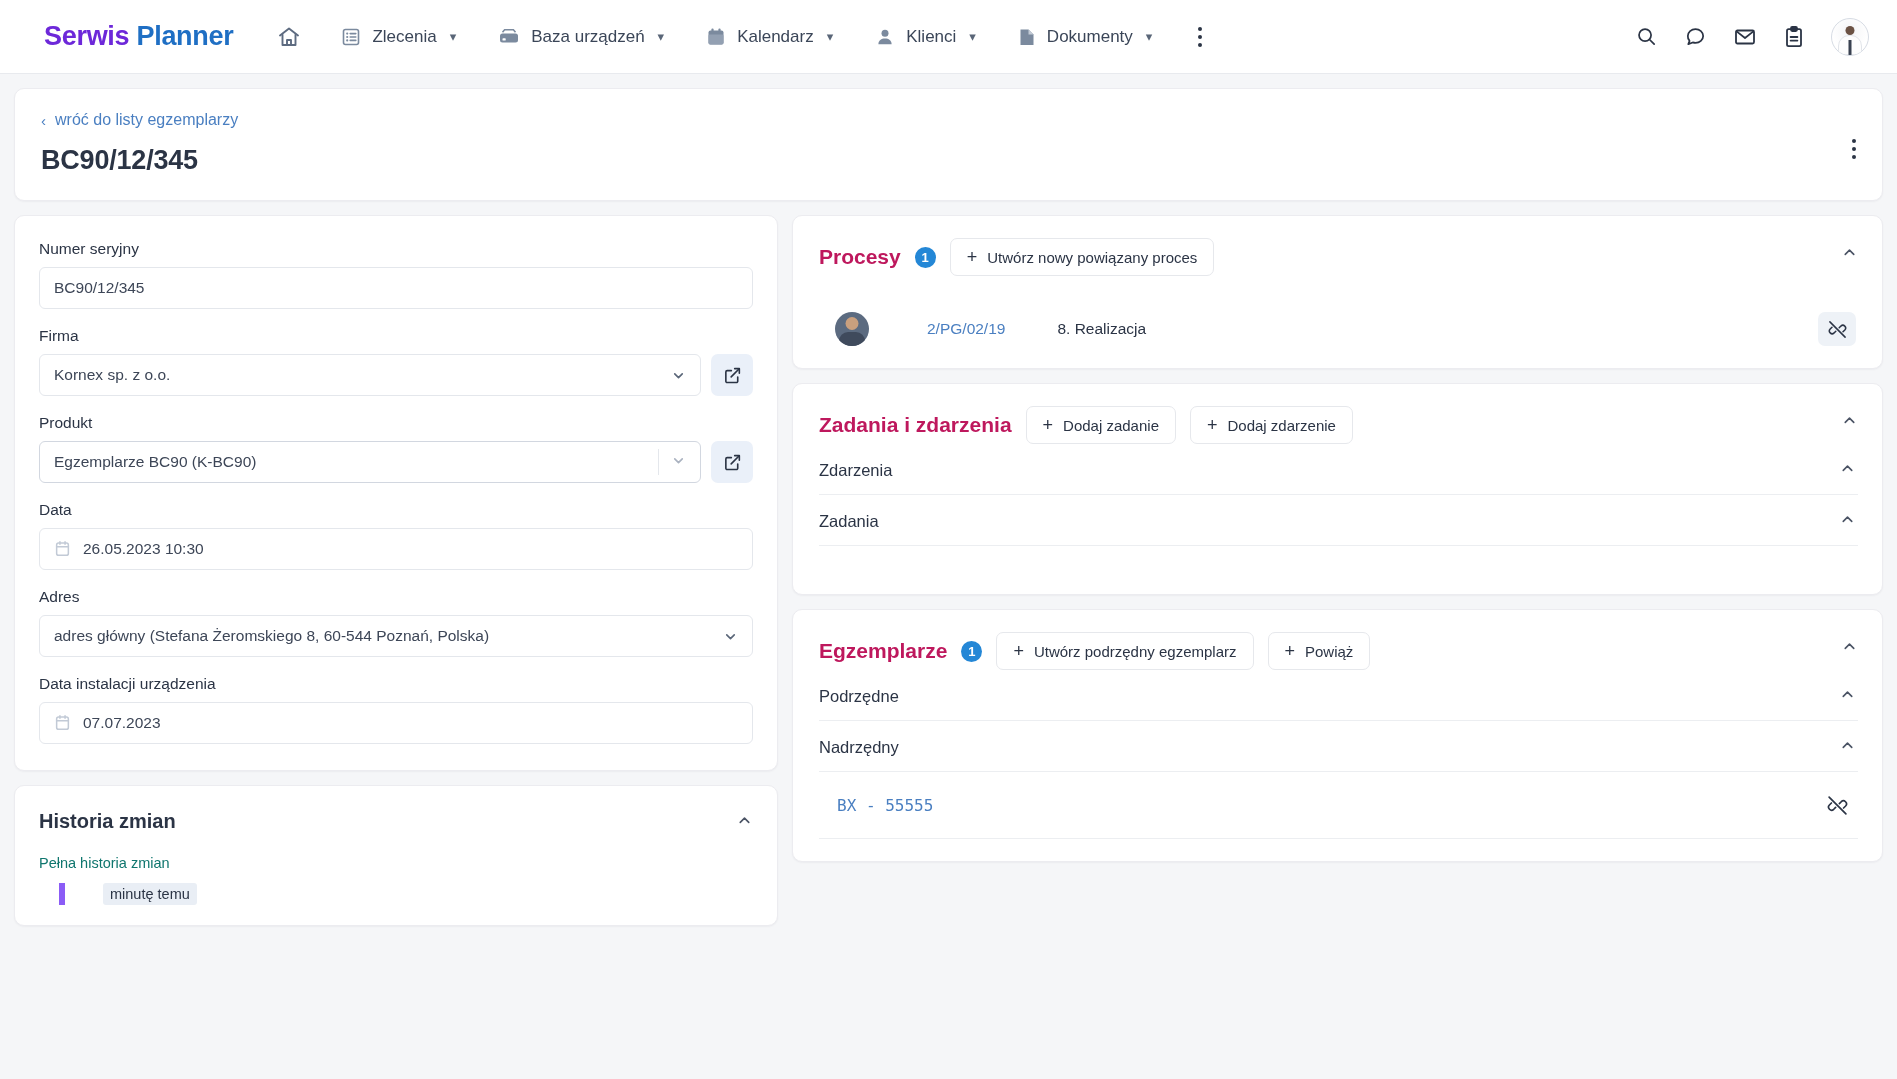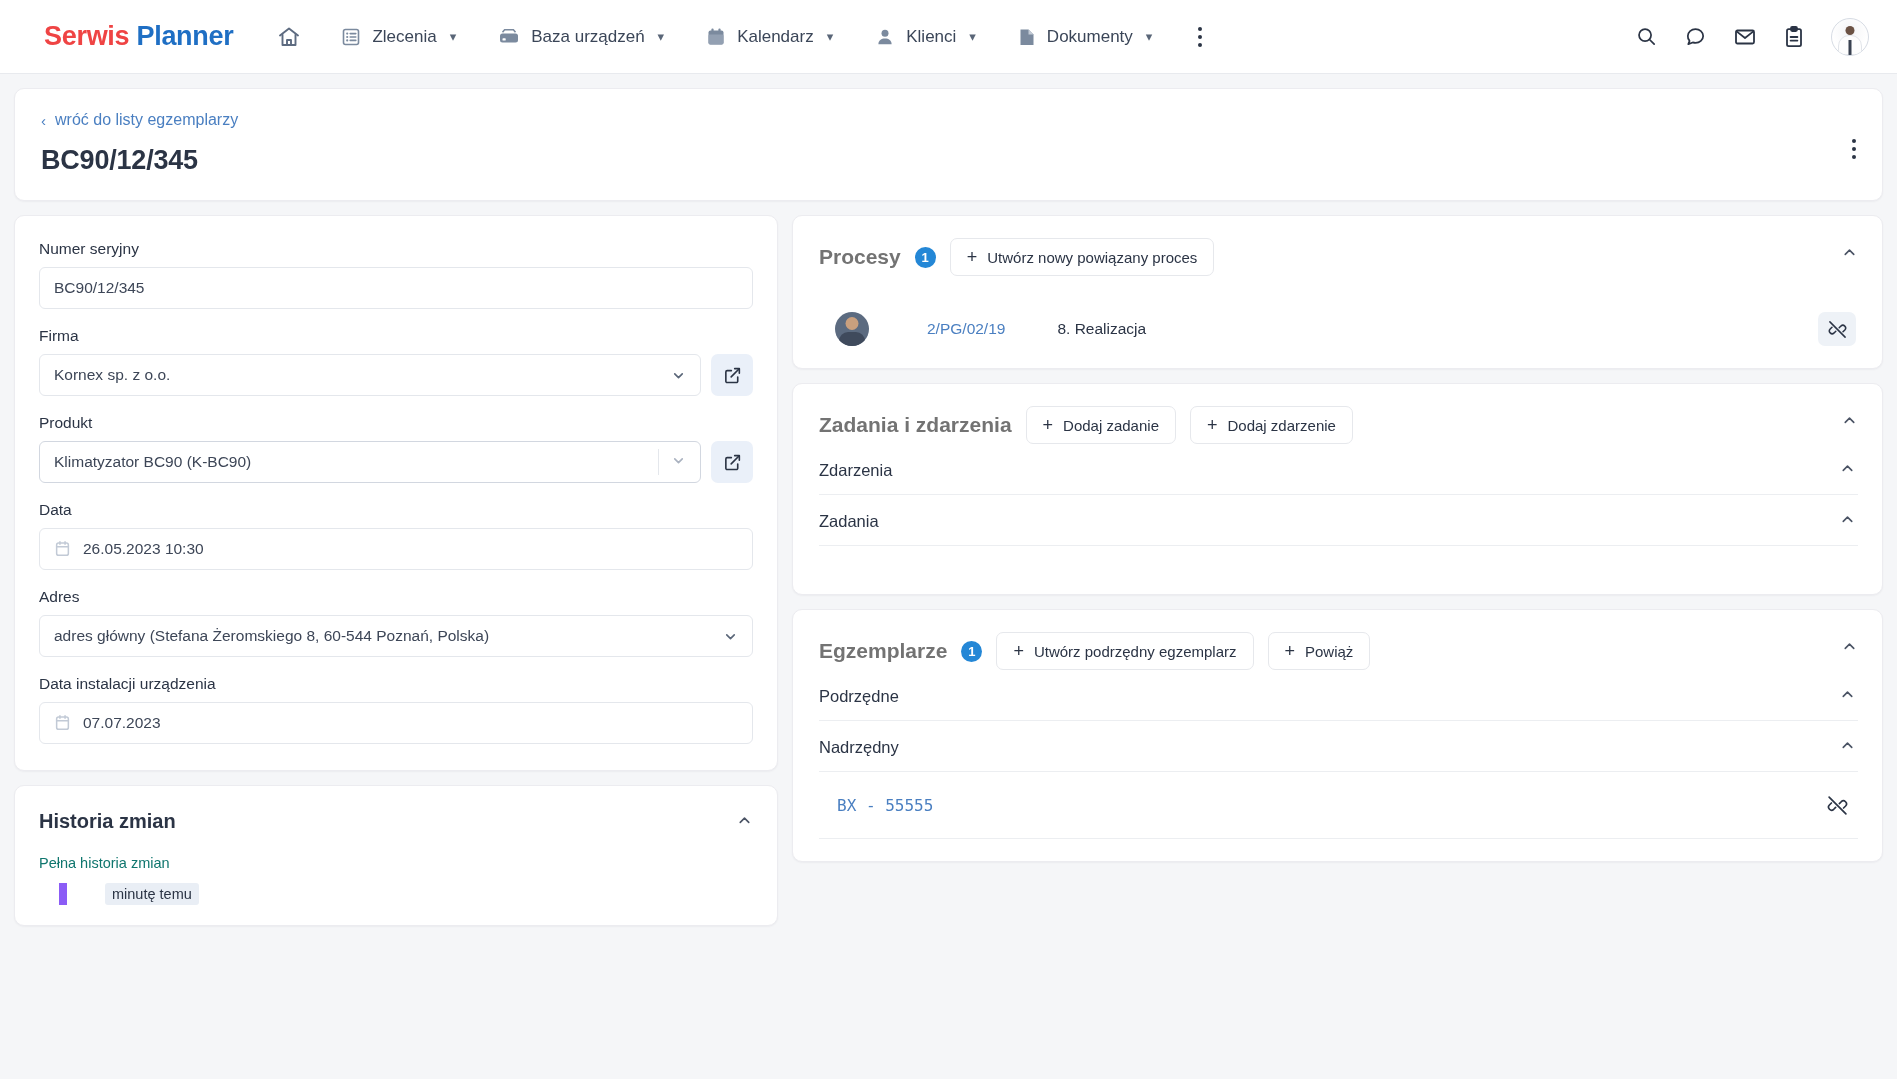--- a/index.html
+++ b/index.html
@@ -21,21 +21,21 @@
     border-bottom: 1px solid #e8eaee;
     position: relative;
   }
   .brand {
     font-size: 27px;
     font-weight: bold;
     letter-spacing: -0.3px;
     white-space: nowrap;
     margin-right: 44px;
   }
-  .brand .b1 { color: #ef4444; }
+  .brand .b1 { color: #6d28d9; }
   .brand .b2 { color: #1f6fc4; }
 
   .nav-home { margin-right: 40px; display:flex; align-items:center; }
 
   .nav-item {
     display: flex;
     align-items: center;
     gap: 11px;
     margin-right: 42px;
     font-size: 17px;
@@ -139,31 +139,31 @@
     color:#2b3445; cursor:pointer;
   }
   .cal-ico { color: #b9c2cf; display:flex; align-items:center; }
 
   
   .histcard { margin-top: 14px; padding: 24px 24px 20px 24px; }
   .hist-head { display:flex; align-items:center; justify-content:space-between; }
   .hist-title { font-size: 20px; font-weight: 600; color:#2b3445; }
   .chev-up { color:#4a5364; font-size: 15px; cursor:pointer; }
   .hist-sub { font-size: 14.5px; color:#0f766e; margin-top: 22px; }
-  .timeline { margin-top: 12px; padding-left: 38px; border-left: 8px solid #8b5cf6; margin-left: 20px; }
+  .timeline { margin-top: 12px; padding-left: 38px; border-left: 6px solid #8b5cf6; margin-left: 20px; }
   .time-pill {
     display:inline-block;
     background:#e9eef5; color:#2b3445;
     font-size: 14.5px; padding: 3px 7px; border-radius: 3px;
   }
 
   
   .panel { padding: 22px 24px 22px 26px; margin-bottom: 14px; position: relative; }
   .panel-head { display:flex; align-items:center; gap: 14px; }
-  .panel-title { font-size: 21px; font-weight: 600; color:#737373; white-space:nowrap;}
+  .panel-title { font-size: 21px; font-weight: 600; color:#be185d; white-space:nowrap;}
   .count-badge {
     background:#2487d6; color:#fff; border-radius: 50%;
     width: 21px; height: 21px; font-size: 13px;
     display:flex; align-items:center; justify-content:center; font-weight:600;
   }
   .ghost-btn {
     border: 1px solid #e6e8ec; background:#fff; border-radius: 7px;
     height: 38px; padding: 0 16px;
     display:flex; align-items:center; gap: 10px;
     font-size: 15px; color:#2b3445; cursor:pointer; white-space:nowrap;
@@ -374,21 +374,21 @@
                   <path d="m8.6 11.4 8.2-8.2"></path>
               </svg>
             </div>
           </div>
         </div>
 
         <div class="field">
           <span class="flabel">Produkt</span>
           <div class="control-row">
             <div class="inp focusy">
-              <span class="val">Klimatyzator BC90 (K-BC90)</span>
+              <span class="val">Egzemplarze BC90 (K-BC90)</span>
               <span class="sep-caret">
                 <span class="bar"></span>
                 <span class="c">
                   <svg width="15" height="15" viewBox="0 0 16 16" fill="none" stroke="#aab2c0" stroke-width="1.7" stroke-linecap="round" stroke-linejoin="round">
                       <path d="m4 6.2 4 4 4-4"></path>
                     </svg>
                 </span>
               </span>
             </div>
             <div class="ext-btn">

